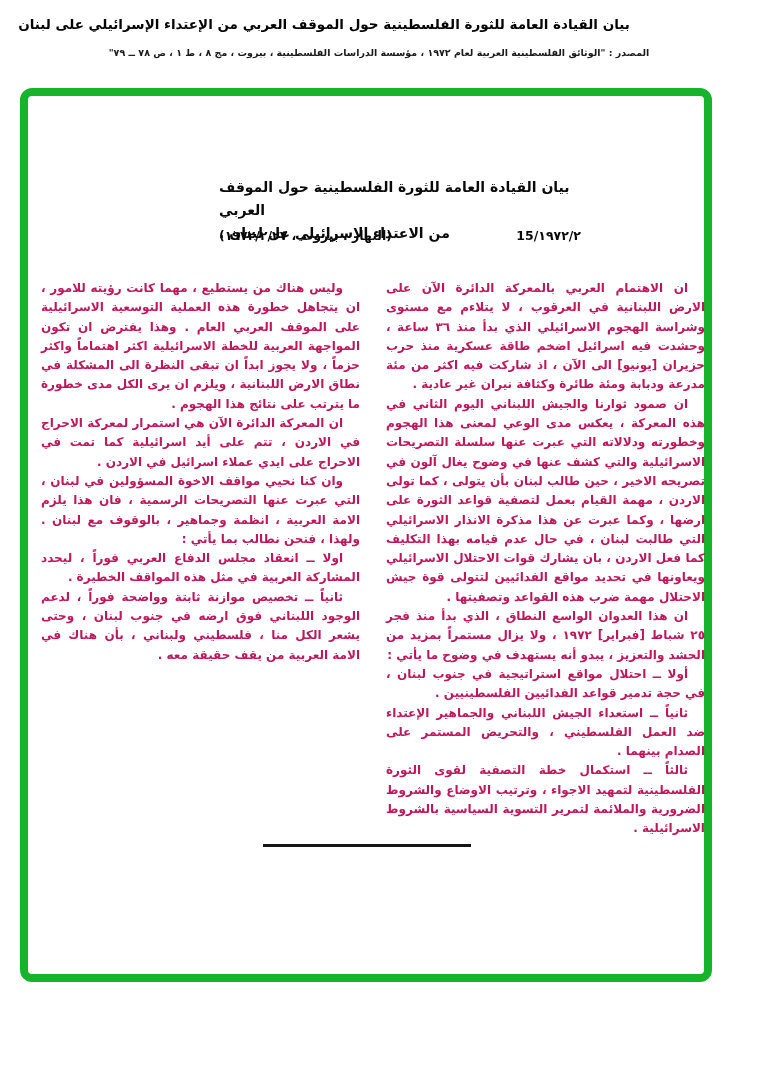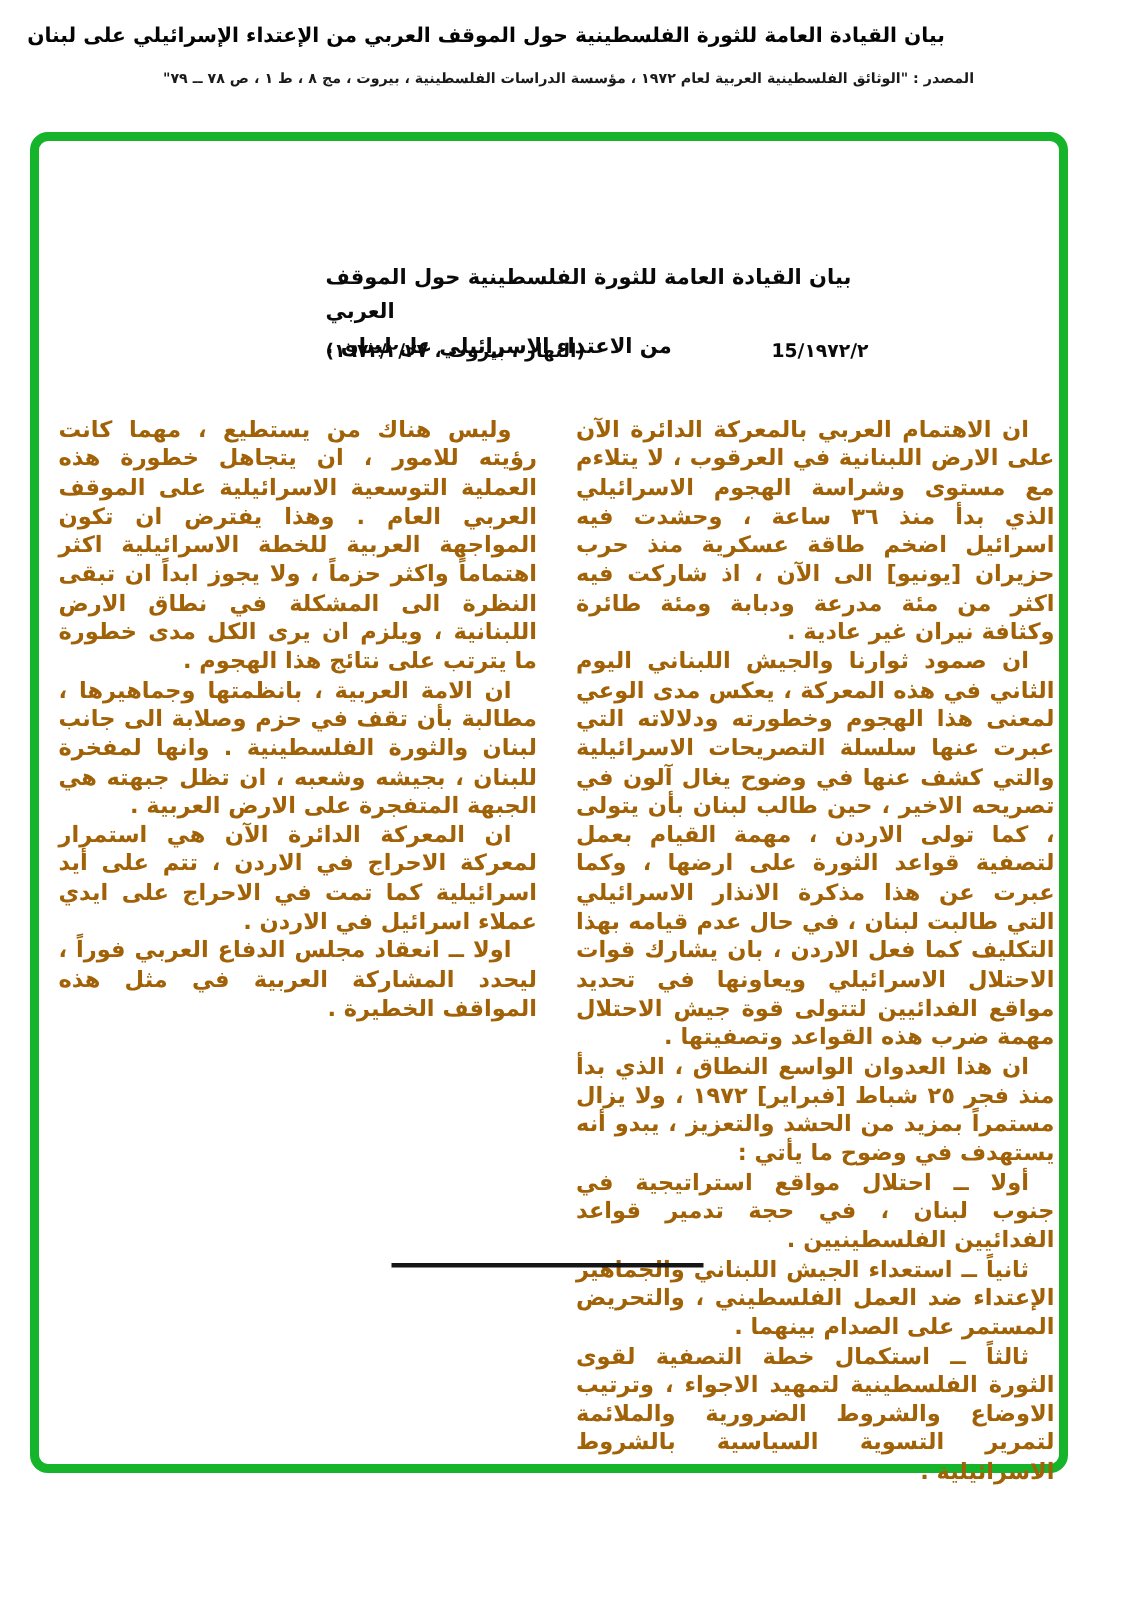--- a/index.html
+++ b/index.html
@@ -38,21 +38,21 @@
     font-size: 9.5px;
     color: #1a1a1a;
   }
   .doc-frame {
     position: absolute;
     left: 20px;
     top: 88px;
     width: 692px;
     height: 894px;
     box-sizing: border-box;
-    border: 6px solid #a3a3a3;
+    border: 8px solid #a3a3a3;
     border-radius: 12px;
     background: #ffffff;
   }
   .doc-title {
     position: absolute;
     left: 191px;
     top: 80px;
     width: 400px;
     direction: rtl;
     text-align: left;
@@ -84,24 +84,24 @@
   }
   .col {
     flex: 1 1 0;
     min-width: 0;
   }
   .para {
     margin: 0;
     direction: rtl;
     text-align: justify;
     text-indent: 17px;
-    font-size: 15px;
+    font-size: 12px;
     line-height: 19.3px;
     font-weight: bold;
-    color: #a16207;
+    color: #be185d;
   }
   .divider {
     position: absolute;
     left: 235px;
     top: 748px;
     width: 208px;
     height: 3px;
     background: #161616;
   }
 </style>
@@ -128,21 +128,22 @@
     <div class="col">
         <p class="para">ان الاهتمام العربي بالمعركة الدائرة الآن على الارض اللبنانية في العرقوب ، لا يتلاءم مع مستوى وشراسة الهجوم الاسرائيلي الذي بدأ منذ ٣٦ ساعة ، وحشدت فيه اسرائيل اضخم طاقة عسكرية منذ حرب حزيران [يونيو] الى الآن ، اذ شاركت فيه اكثر من مئة مدرعة ودبابة ومئة طائرة وكثافة نيران غير عادية .</p>
         <p class="para">ان صمود ثوارنا والجيش اللبناني اليوم الثاني في هذه المعركة ، يعكس مدى الوعي لمعنى هذا الهجوم وخطورته ودلالاته التي عبرت عنها سلسلة التصريحات الاسرائيلية والتي كشف عنها في وضوح يغال آلون في تصريحه الاخير ، حين طالب لبنان بأن يتولى ، كما تولى الاردن ، مهمة القيام بعمل لتصفية قواعد الثورة على ارضها ، وكما عبرت عن هذا مذكرة الانذار الاسرائيلي التي طالبت لبنان ، في حال عدم قيامه بهذا التكليف كما فعل الاردن ، بان يشارك قوات الاحتلال الاسرائيلي ويعاونها في تحديد مواقع الفدائيين لتتولى قوة جيش الاحتلال مهمة ضرب هذه القواعد وتصفيتها .</p>
         <p class="para">ان هذا العدوان الواسع النطاق ، الذي بدأ منذ فجر ٢٥ شباط [فبراير] ١٩٧٢ ، ولا يزال مستمراً بمزيد من الحشد والتعزيز ، يبدو أنه يستهدف في وضوح ما يأتي :</p>
         <p class="para">أولا ــ احتلال مواقع استراتيجية في جنوب لبنان ، في حجة تدمير قواعد الفدائيين الفلسطينيين .</p>
         <p class="para">ثانياً ــ استعداء الجيش اللبناني والجماهير الإعتداء ضد العمل الفلسطيني ، والتحريض المستمر على الصدام بينهما .</p>
         <p class="para">ثالثاً ــ استكمال خطة التصفية لقوى الثورة الفلسطينية لتمهيد الاجواء ، وترتيب الاوضاع والشروط الضرورية والملائمة لتمرير التسوية السياسية بالشروط الاسرائيلية .</p>
       </div>
     <div class="col">
         <p class="para">وليس هناك من يستطيع ، مهما كانت رؤيته للامور ، ان يتجاهل خطورة هذه العملية التوسعية الاسرائيلية على الموقف العربي العام . وهذا يفترض ان تكون المواجهة العربية للخطة الاسرائيلية اكثر اهتماماً واكثر حزماً ، ولا يجوز ابداً ان تبقى النظرة الى المشكلة في نطاق الارض اللبنانية ، ويلزم ان يرى الكل مدى خطورة ما يترتب على نتائج هذا الهجوم .</p>
-        <p class="para">ان الامة العربية ، بانظمتها وجماهيرها ، مطالبة بأن تقف في حزم وصلابة الى جانب لبنان والثورة الفلسطينية . وانها لمفخرة للبنان ، بجيشه وشعبه ، ان تظل جبهته هي الجبهة المتفجرة على الارض العربية .</p>
         <p class="para">ان المعركة الدائرة الآن هي استمرار لمعركة الاحراج في الاردن ، تتم على أيد اسرائيلية كما تمت في الاحراج على ايدي عملاء اسرائيل في الاردن .</p>
+        <p class="para">وان كنا نحيي مواقف الاخوة المسؤولين في لبنان ، التي عبرت عنها التصريحات الرسمية ، فان هذا يلزم الامة العربية ، انظمة وجماهير ، بالوقوف مع لبنان . ولهذا ، فنحن نطالب بما يأتي :</p>
         <p class="para">اولا ــ انعقاد مجلس الدفاع العربي فوراً ، ليحدد المشاركة العربية في مثل هذه المواقف الخطيرة .</p>
+        <p class="para">ثانياً ــ تخصيص موازنة ثابتة وواضحة فوراً ، لدعم الوجود اللبناني فوق ارضه في جنوب لبنان ، وحتى يشعر الكل منا ، فلسطيني ولبناني ، بأن هناك في الامة العربية من يقف حقيقة معه .</p>
       </div>
   </div>
 
   <div class="divider"></div>
 
 </div>
 
 </body></html>

